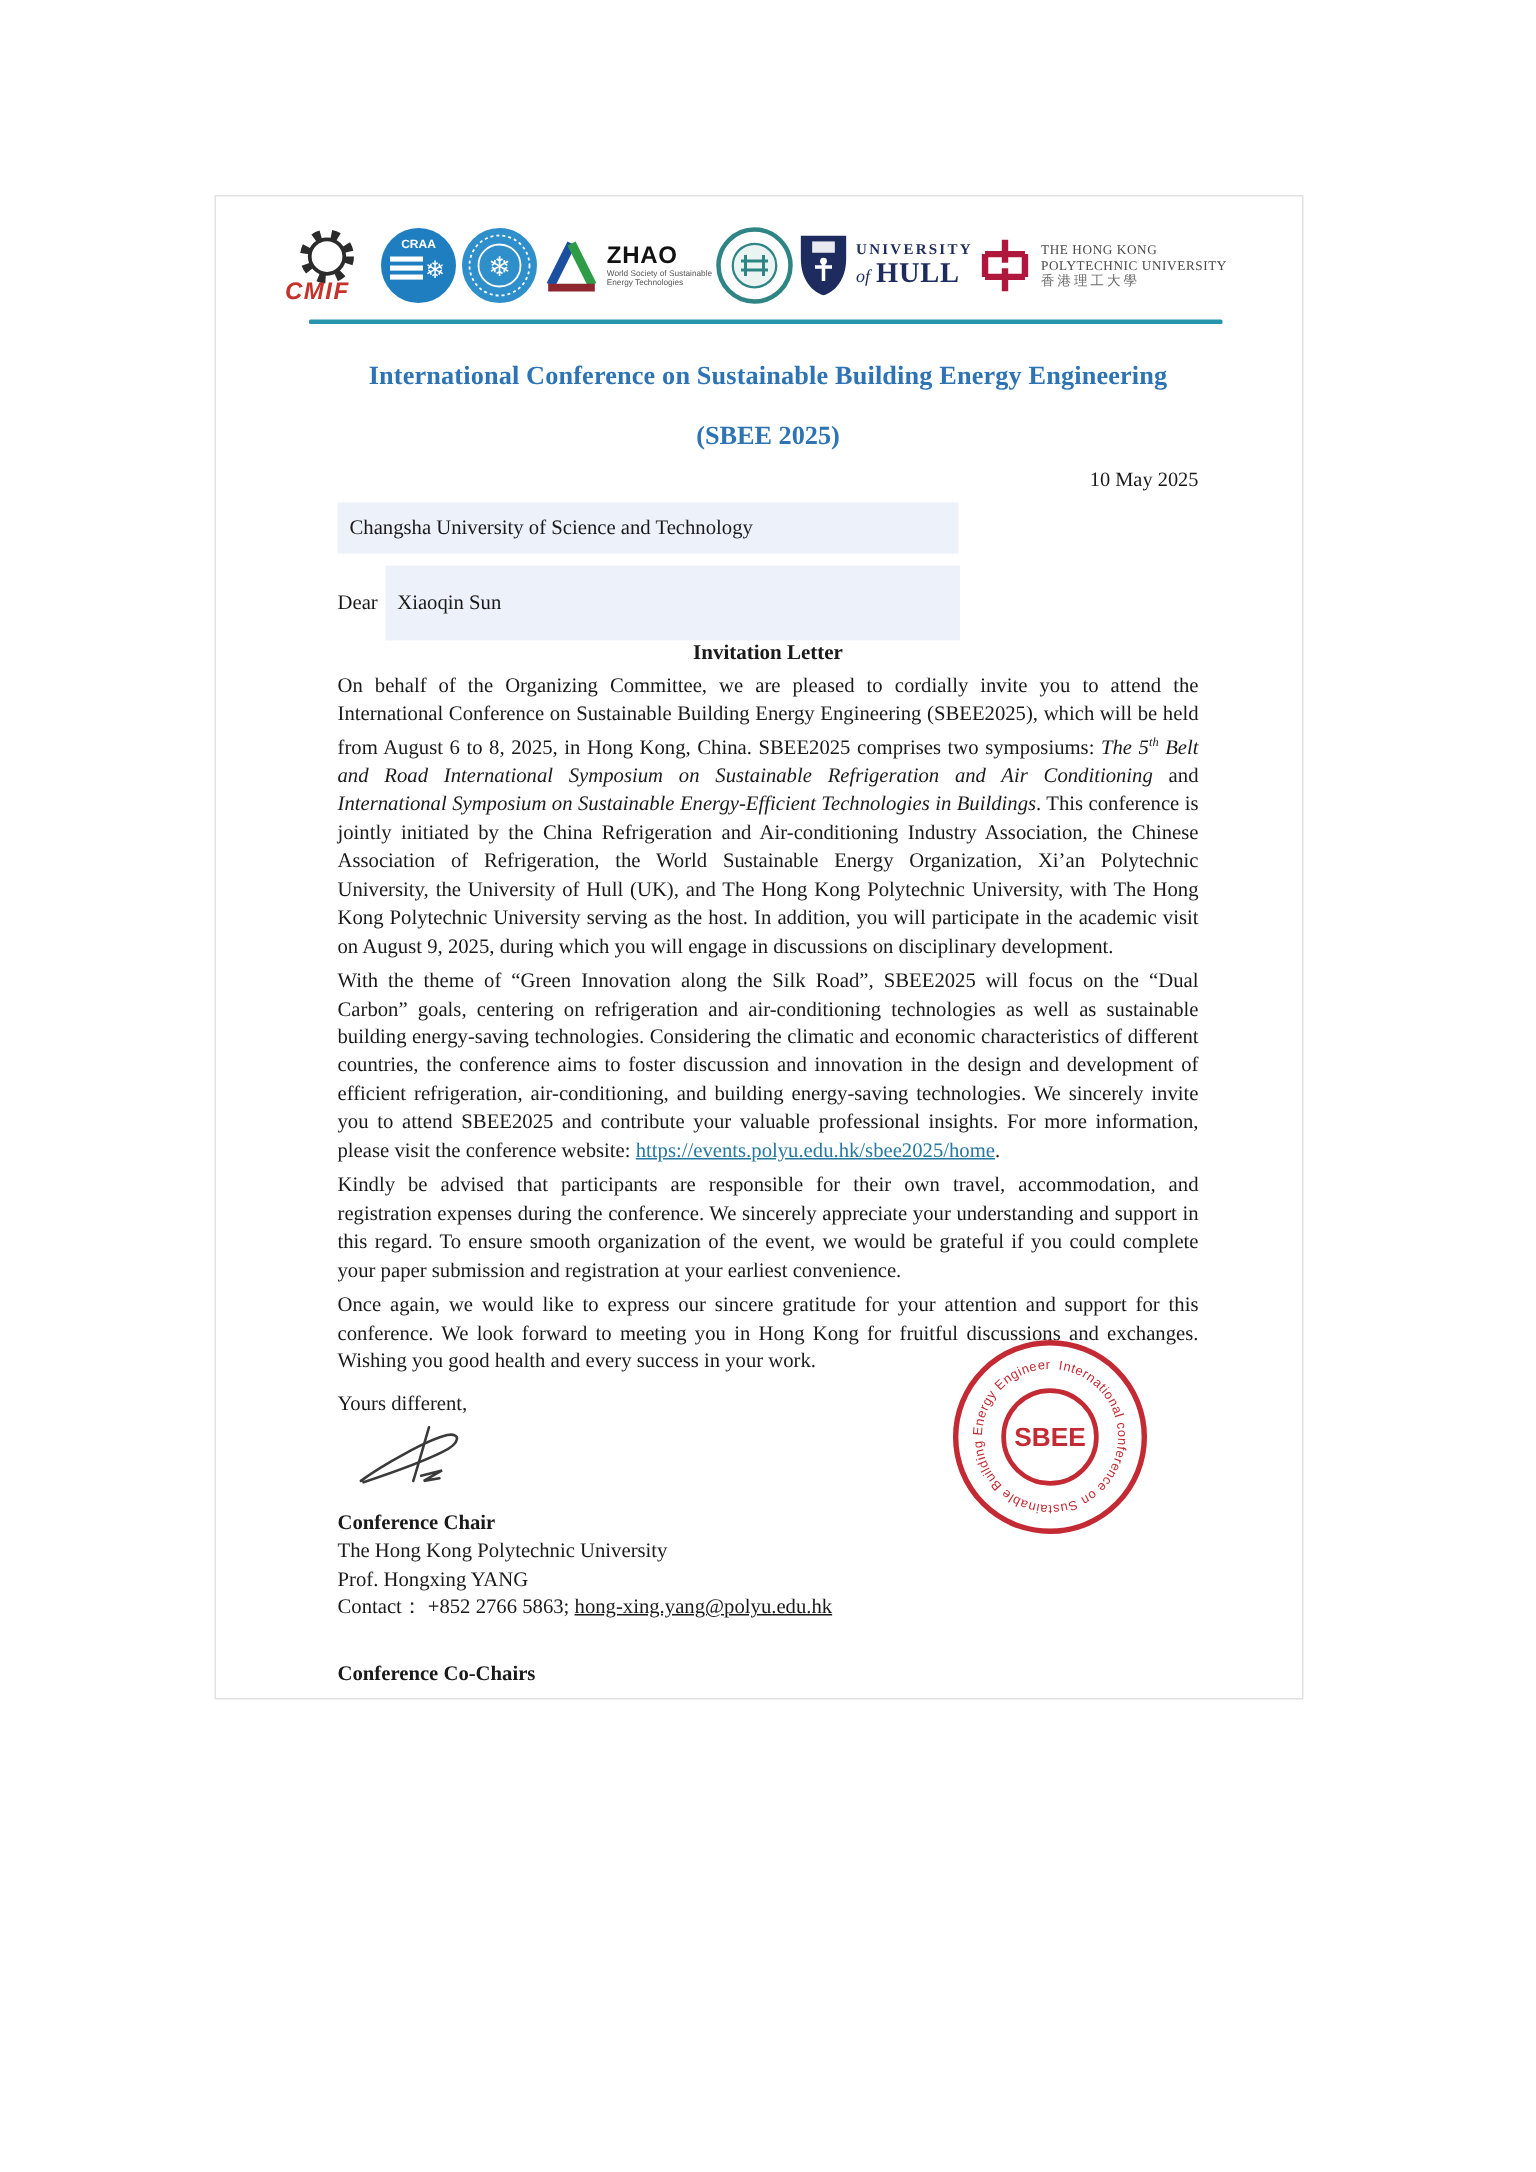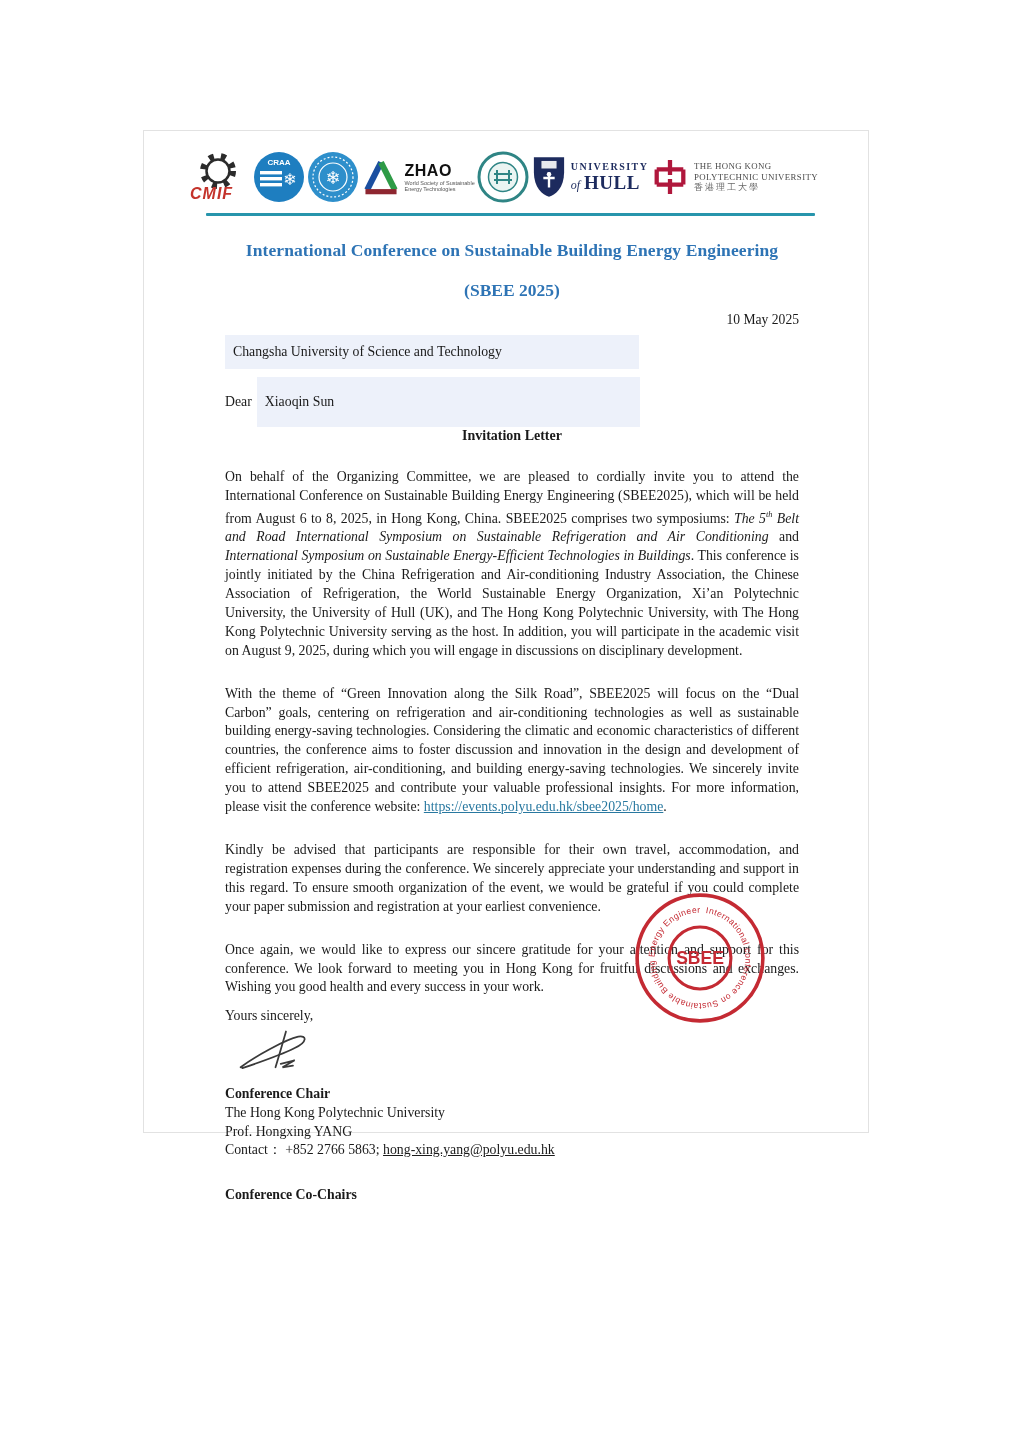--- a/index.html
+++ b/index.html
@@ -31,21 +31,21 @@
     margin-top:7px;width:398px;background:#EDF1FA;padding:9px 8px;
     font-size:13.8px;
   }
   .salutation{margin-top:8px;font-size:13.8px;display:flex;align-items:center;}
   .salutation .hl{
     display:inline-block;width:367px;background:#EDF1FA;padding:17px 8px;margin-left:5px;
   }
   .letter-heading{margin-top:1px;text-align:center;font-weight:bold;font-size:14px;}
   
   p.body-p{
-    margin:24px 0 0 0;text-align:justify;font-size:13.8px;line-height:18.9px;
+    margin:4px 0 0 0;text-align:justify;font-size:13.8px;line-height:18.9px;
   }
   .it{font-style:italic;}
   sup.ord{font-size:60%;vertical-align:super;font-style:italic;}
   a.link{color:#2878A0;text-decoration:underline;cursor:pointer;}
   a.email{color:#1a1a1a;text-decoration:underline;cursor:pointer;}
   .valediction{margin-top:11px;font-size:13.8px;}
   .signature{margin:4px 0 0 8px;}
   .sig-block{margin-top:5px;font-size:13.8px;line-height:18.6px;}
   .sig-block .role{font-weight:bold;}
   
@@ -168,21 +168,21 @@
     <div class="letter-heading">Invitation Letter</div>
 
     <p class="body-p"><span>On behalf of the Organizing Committee, we are pleased to cordially invite you to attend the International Conference on Sustainable Building Energy Engineering (SBEE2025), which will be held from August 6 to 8, 2025, in Hong Kong, China. SBEE2025 comprises two symposiums: </span><span class="it">The 5</span><sup class="ord">th</sup><span class="it"> Belt and Road International Symposium on Sustainable Refrigeration and Air Conditioning</span><span> and </span><span class="it">International Symposium on Sustainable Energy-Efficient Technologies in Buildings</span><span>. This conference is jointly initiated by the China Refrigeration and Air-conditioning Industry Association, the Chinese Association of Refrigeration, the World Sustainable Energy Organization, Xi’an Polytechnic University, the University of Hull (UK), and The Hong Kong Polytechnic University, with The Hong Kong Polytechnic University serving as the host. In addition, you will participate in the academic visit on August 9, 2025, during which you will engage in discussions on disciplinary development.</span></p>
 
     <p class="body-p"><span>With the theme of “Green Innovation along the Silk Road”, SBEE2025 will focus on the “Dual Carbon” goals, centering on refrigeration and air-conditioning technologies as well as sustainable building energy-saving technologies. Considering the climatic and economic characteristics of different countries, the conference aims to foster discussion and innovation in the design and development of efficient refrigeration, air-conditioning, and building energy-saving technologies. We sincerely invite you to attend SBEE2025 and contribute your valuable professional insights. For more information, please visit the conference website: </span><a class="link">https://events.polyu.edu.hk/sbee2025/home</a><span>.</span></p>
 
     <p class="body-p">Kindly be advised that participants are responsible for their own travel, accommodation, and registration expenses during the conference. We sincerely appreciate your understanding and support in this regard. To ensure smooth organization of the event, we would be grateful if you could complete your paper submission and registration at your earliest convenience.</p>
 
     <p class="body-p">Once again, we would like to express our sincere gratitude for your attention and support for this conference. We look forward to meeting you in Hong Kong for fruitful discussions and exchanges. Wishing you good health and every success in your work.</p>
 
-    <div class="valediction">Yours sincerely,</div>
+    <div class="valediction">Yours different,</div>
 
     <svg class="signature" width="92" height="48" viewBox="0 0 100 55">
       <g stroke="#3a3a3a" stroke-width="2" fill="none" stroke-linecap="round">
         <path d="M6,45 C22,33 58,13 72,10 C82,8 83,16 68,23 C52,31 26,40 8,46"></path>
         <path d="M58,4 C54,18 50,32 46,45"></path>
         <path d="M52,41 l16,-4 l-14,8 l12,-2"></path>
       </g>
     </svg>
 
     <div class="sig-block">

